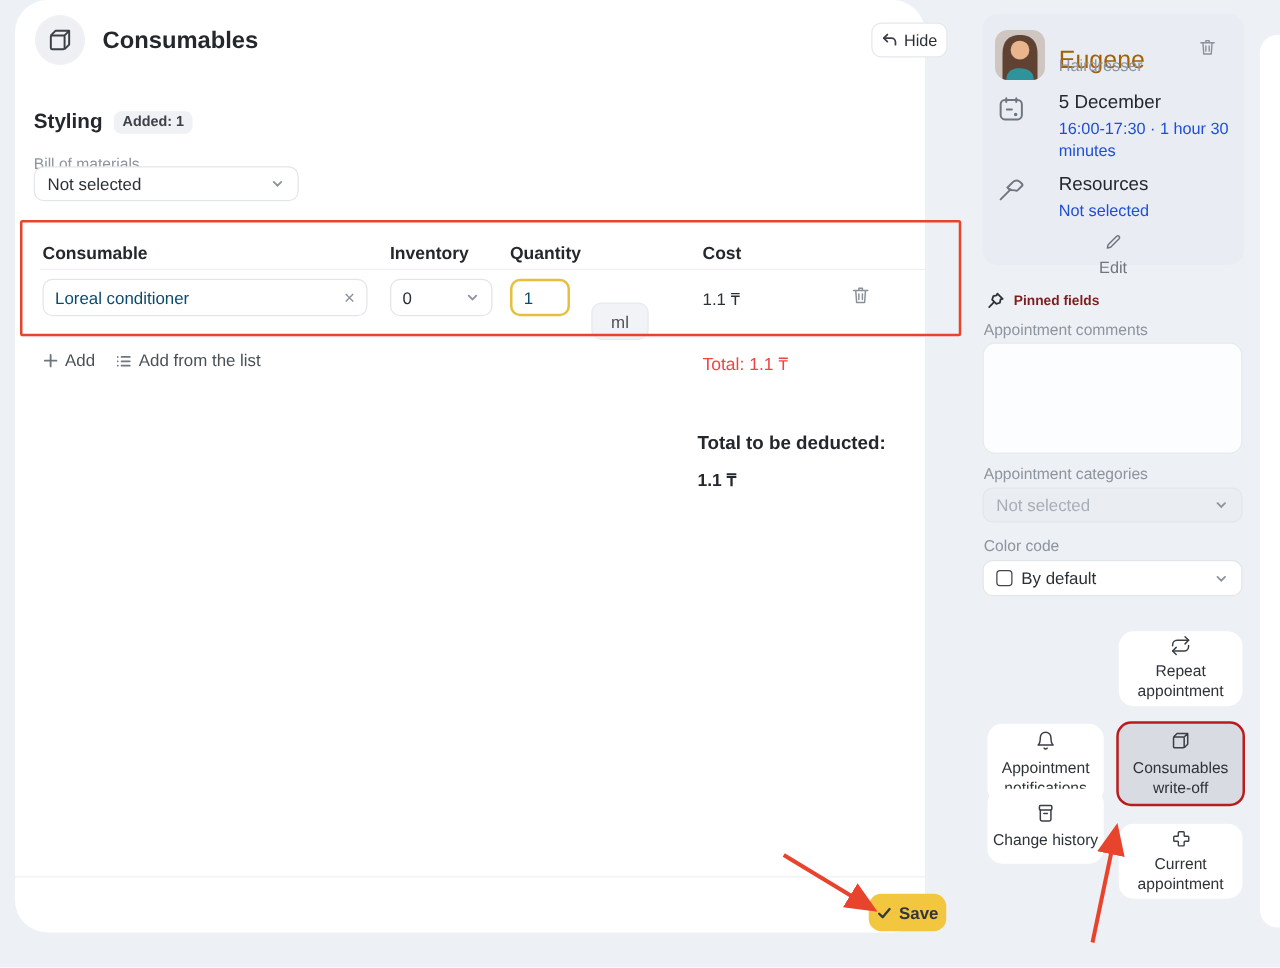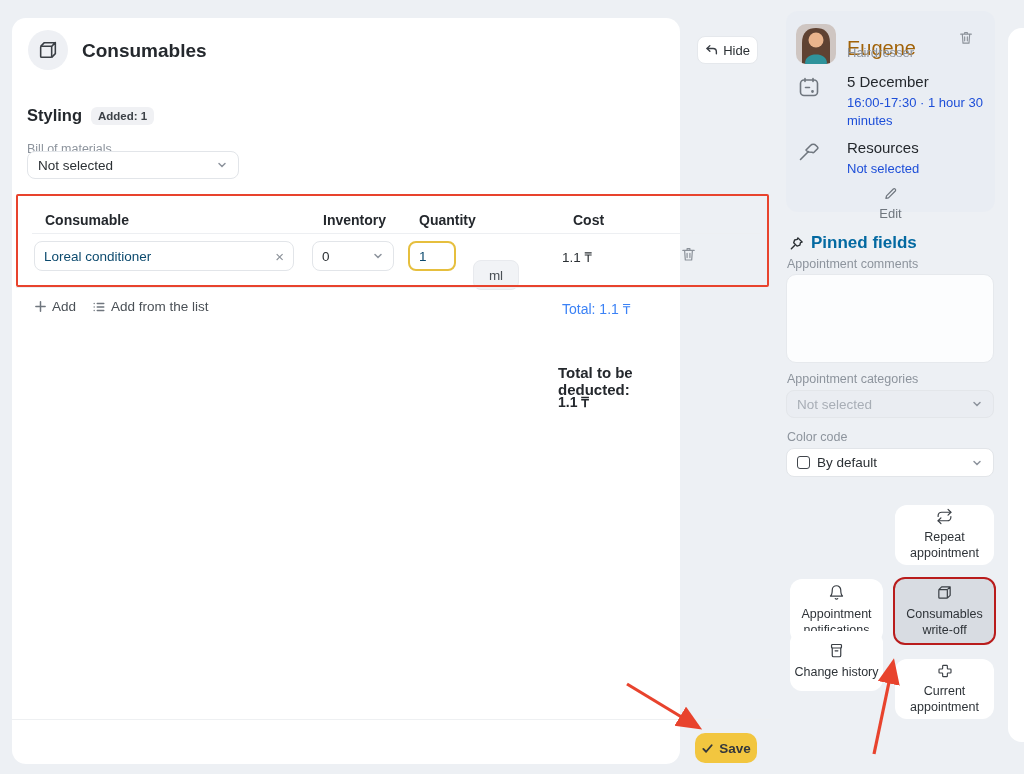--- a/index.html
+++ b/index.html
@@ -1,75 +1,75 @@
 <!DOCTYPE html>
 <html><head>
 <meta charset="utf-8">
 <style>
   * { margin:0; padding:0; box-sizing:border-box; }
   html,body { width:1024px; height:774px; }
   body { font-family:"Liberation Sans", sans-serif; background:#edf0f4; overflow:hidden; }
   .page { position:relative; width:1024px; height:774px; }
 
   
-  .panel { position:absolute; left:12px; top:18px; width:668px; height:746px;
-           background:#fff; border-radius:14px; }
+  .panel { position:absolute; left:12px; top:0; width:728px; height:746px;
+           background:#fff; border-radius:26px; }
   .hdr-ico { position:absolute; left:16px; top:12px; width:40px; height:40px; border-radius:50%;
              background:#eef0f4; display:flex; align-items:center; justify-content:center; color:#3a3f45; }
   .title { position:absolute; left:70px; top:22px; font-size:19px; font-weight:700; color:#24282d; }
   .hide-btn { position:absolute; left:685px; top:18px; width:61px; height:28px; background:#fff;
               border:1px solid #e5e8ec; border-radius:8px; display:flex; align-items:center; justify-content:center;
               gap:5px; font-size:13px; font-weight:500; color:#2b3034; cursor:pointer; }
   .sec-row { position:absolute; left:15px; top:88px; display:flex; align-items:center; gap:9px; }
   .sec-title { font-size:16.5px; font-weight:700; color:#24282d; }
   .badge { background:#f0f1f4; border-radius:6px; padding:3px 7px; font-size:11.5px; font-weight:700; color:#3c4147; }
   .lbl { font-size:12.5px; color:#8d949d; }
   .bom-lbl { position:absolute; left:15px; top:124px; }
   .select { border:1px solid #e2e5e9; border-radius:8px; background:#fff; display:flex; align-items:center;
             font-size:13.5px; color:#2b3034; padding:0 10px; cursor:pointer; }
   .select .chev { margin-left:auto; color:#8d949d; display:flex; }
   .bom-select { position:absolute; left:15px; top:133px; width:212px; height:28px; }
 
   .red-rect { position:absolute; left:4px; top:176px; width:753px; height:93px;
               border:2px solid #e8432d; border-radius:2px; pointer-events:none; z-index:5; }
-  .th { position:absolute; top:194px; font-size:14px; font-weight:700; color:#24282d;margin-left:11px; }
+  .th { position:absolute; top:194px; font-size:14px; font-weight:700; color:#24282d; }
   .t-div { position:absolute; left:20px; top:215px; width:728px; height:1px; background:#edeff2; }
   .row-input { position:absolute; top:223px; height:30px; border:1px solid #e2e5e9; border-radius:8px;
                background:#fff; display:flex; align-items:center; padding:0 9px; font-size:13.5px; color:#2b3034; }
   .row-input input { border:none; outline:none; width:100%; font-size:13.5px; color:#0c4a6e;
                      font-family:"Liberation Sans", sans-serif; background:transparent; }
   .clear-x { margin-left:auto; color:#8b9199; font-size:15px; cursor:pointer; line-height:1; }
   .qty { border:2px solid #e6bf3e; }
   .unit { background:#f1f3f6; border-color:#e8eaee; color:#4a5056; justify-content:center;margin-top:19px; }
   .cost-txt { position:absolute; left:550px; top:230px; font-size:13.5px; color:#2b3034; }
   .trash-btn { position:absolute; left:668px; top:227px; color:#8b9199; cursor:pointer; }
   .b-div { position:absolute; left:4px; top:269px; width:753px; height:1px; background:#edeff2; }
   .add-row { position:absolute; left:22px; top:281px; display:flex; align-items:center; gap:16px; }
   .link-btn { display:flex; align-items:center; gap:5px; font-size:13.5px; font-weight:500; color:#4a5056; cursor:pointer; }
-  .total-line { position:absolute; left:550px; top:281px; font-size:14px; font-weight:500; color:#3b82f6; }
+  .total-line { position:absolute; left:550px; top:281px; font-size:14px; font-weight:500; color:#ef4444; }
   .deduct-lbl { position:absolute; left:546px; top:346px; font-size:15px; font-weight:700; color:#24282d; }
   .deduct-val { position:absolute; left:546px; top:374px; font-size:14px; font-weight:700; color:#24282d; }
   .foot-div { position:absolute; left:0; top:701px; width:760px; height:1px; background:#eef0f2; }
   .save-btn { position:absolute; left:683px; top:715px; width:62px; height:30px; background:#f2c63f;
               border:none; border-radius:10px; display:flex; align-items:center; justify-content:center; gap:5px;
               font-size:13.5px; font-weight:700; color:#33373c; cursor:pointer; font-family:"Liberation Sans",sans-serif; }
 
   
   .card { position:absolute; left:786px; top:11px; width:209px; height:201px; background:#e9edf3; border-radius:12px; }
   .avatar { position:absolute; left:10px; top:13px; width:40px; height:40px; border-radius:10px; overflow:hidden; }
   .card-name { position:absolute; left:61px; top:26px; font-size:20px; font-weight:500; color:#a16207; }
   .card-role { position:absolute; left:61px; top:34px; font-size:13px; color:#8d949d; }
   .card-trash { position:absolute; left:172px; top:18px; color:#8b9199; cursor:pointer; }
   .card-ico { position:absolute; left:11px; color:#6f767e; }
   .card-t1 { position:absolute; left:61px; font-size:15px; font-weight:500; color:#24282d; }
   .card-t2 { position:absolute; left:61px; font-size:13px; color:#1d4ed8; width:148px; line-height:1.35; }
   .edit-btn { position:absolute; left:0; top:176px; width:209px; display:flex; justify-content:center; align-items:center;
               gap:6px; font-size:13px; font-weight:500; color:#6f767e; cursor:pointer;flex-direction:column; }
   .pinned { position:absolute; left:789px; top:233px; display:flex; align-items:center; gap:7px;
-            font-size:17px; font-weight:700; color:#0369a1; }
+            font-size:11px; font-weight:700; color:#7f1d1d; }
   .comments-lbl { position:absolute; left:787px; top:257px; }
   .comments-box { position:absolute; left:786px; top:274px; width:208px; height:89px; background:#fcfdfe;
                   border:1px solid #e6e9ed; border-radius:10px; resize:none; outline:none;
                   font-family:"Liberation Sans",sans-serif; font-size:13px; padding:8px; color:#2b3034; }
   .cat-lbl { position:absolute; left:787px; top:372px; }
   .cat-select { position:absolute; left:786px; top:390px; width:208px; height:28px; background:#eaedf2;
                 border-color:#e3e6ea; color:#a8aeb6; }
   .color-lbl { position:absolute; left:787px; top:430px; }
   .color-select { position:absolute; left:786px; top:448px; width:208px; height:29px; gap:7px; }
   .swatch { width:13px; height:13px; border:1.5px solid #41464c; border-radius:3px; background:#fff; }

